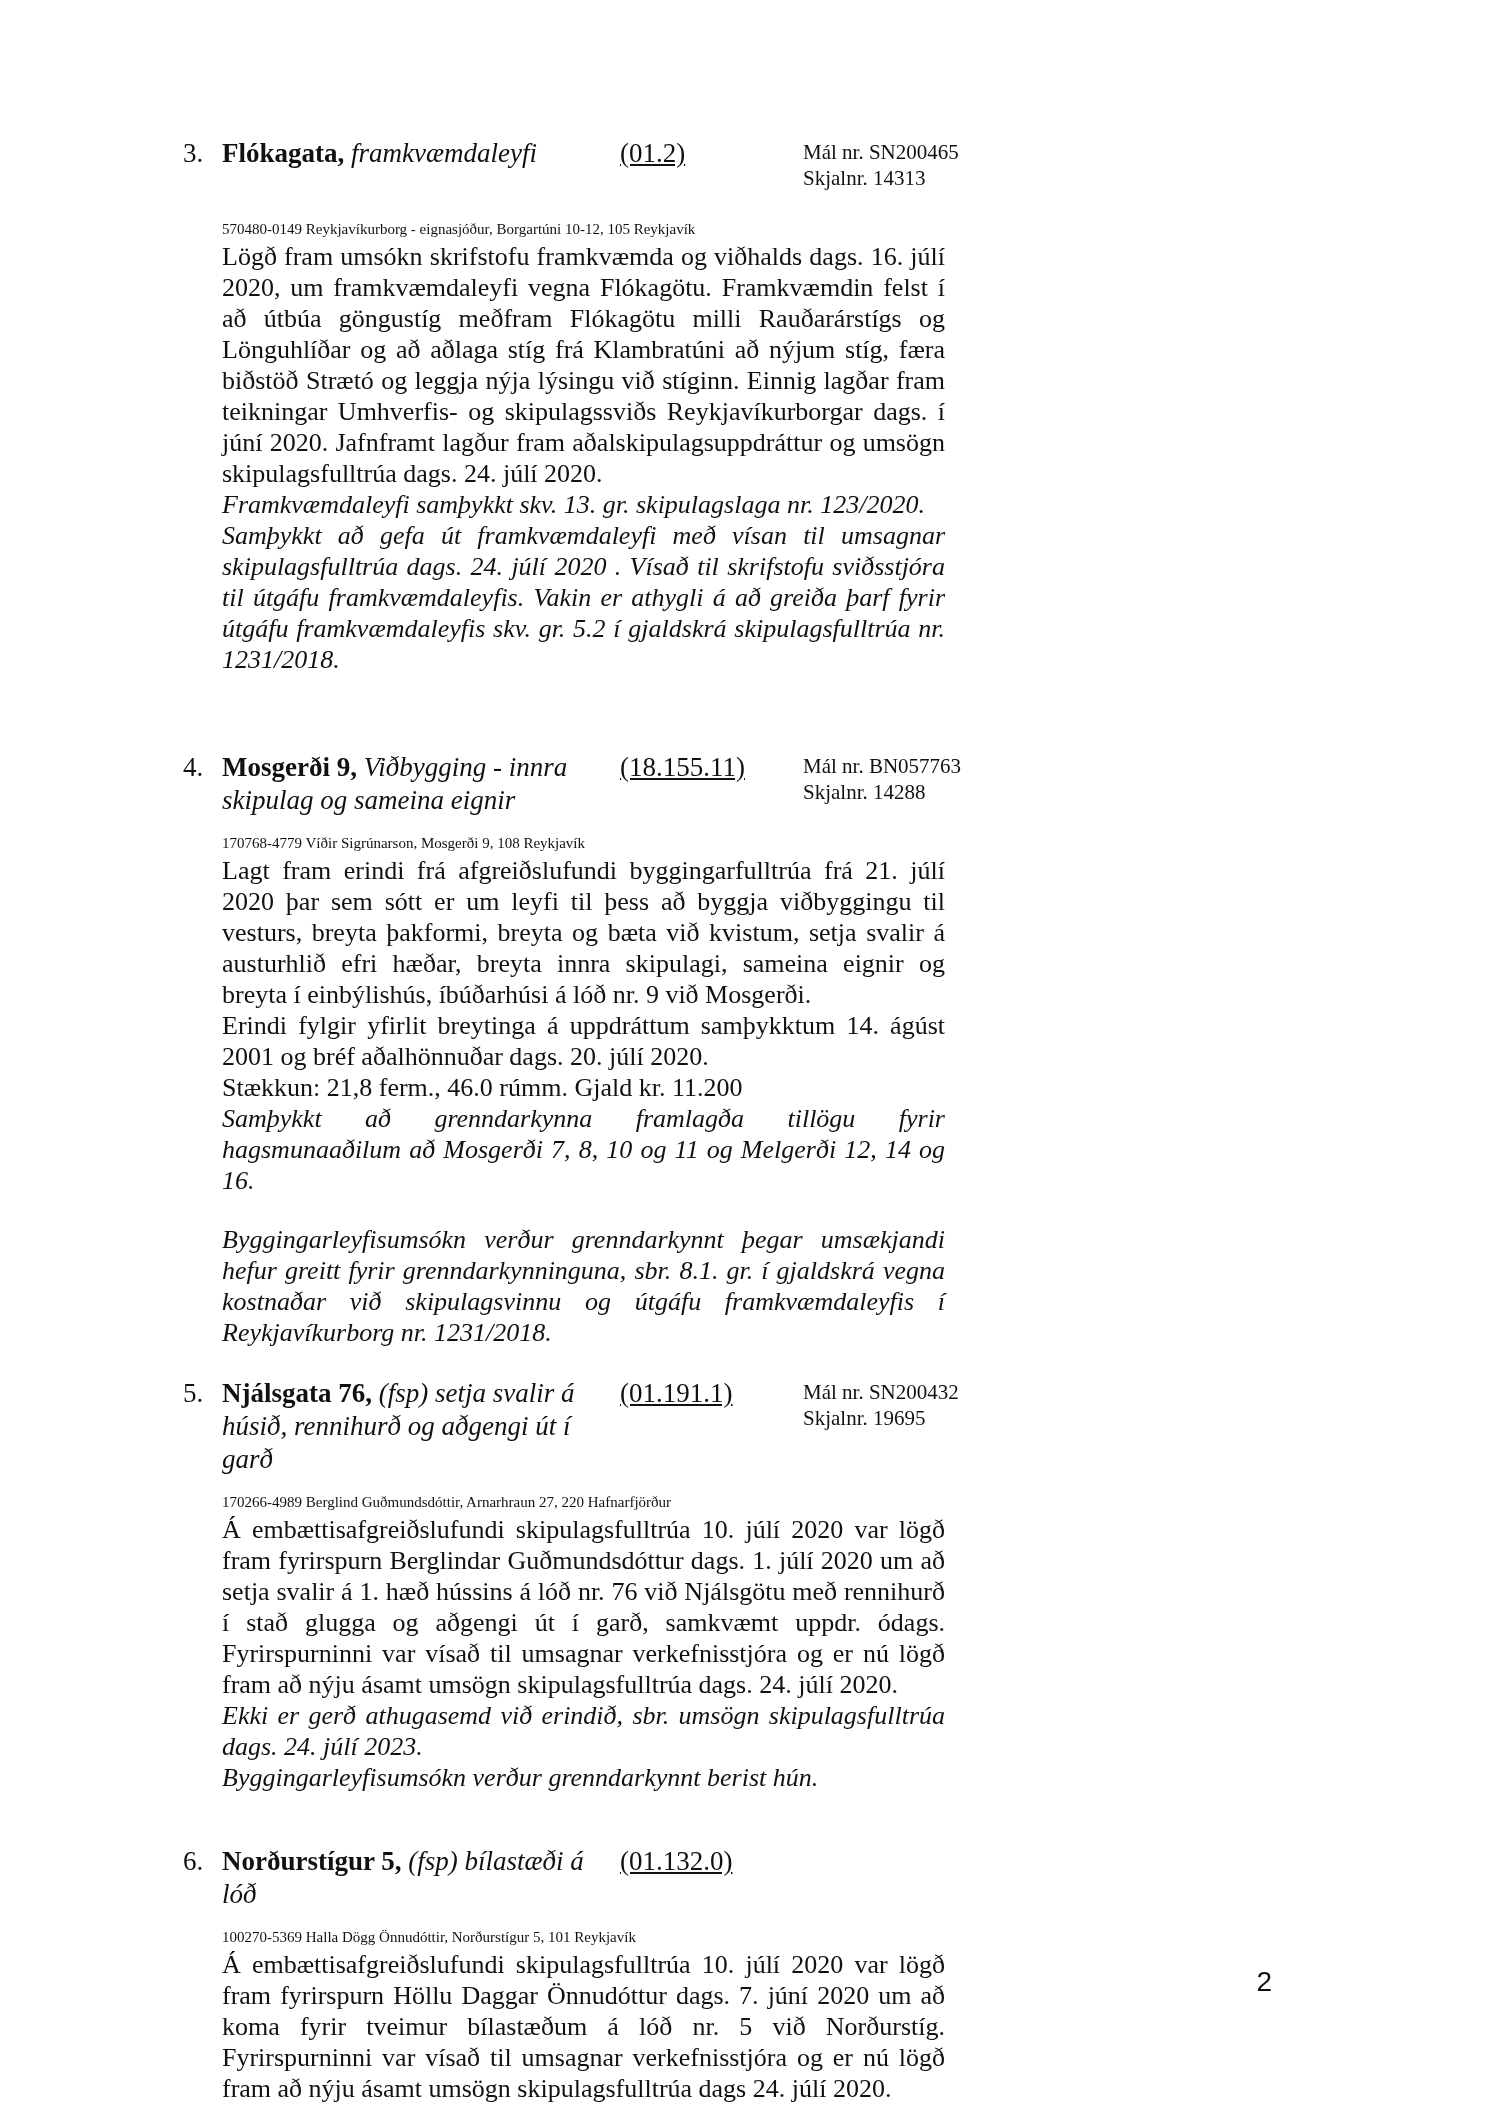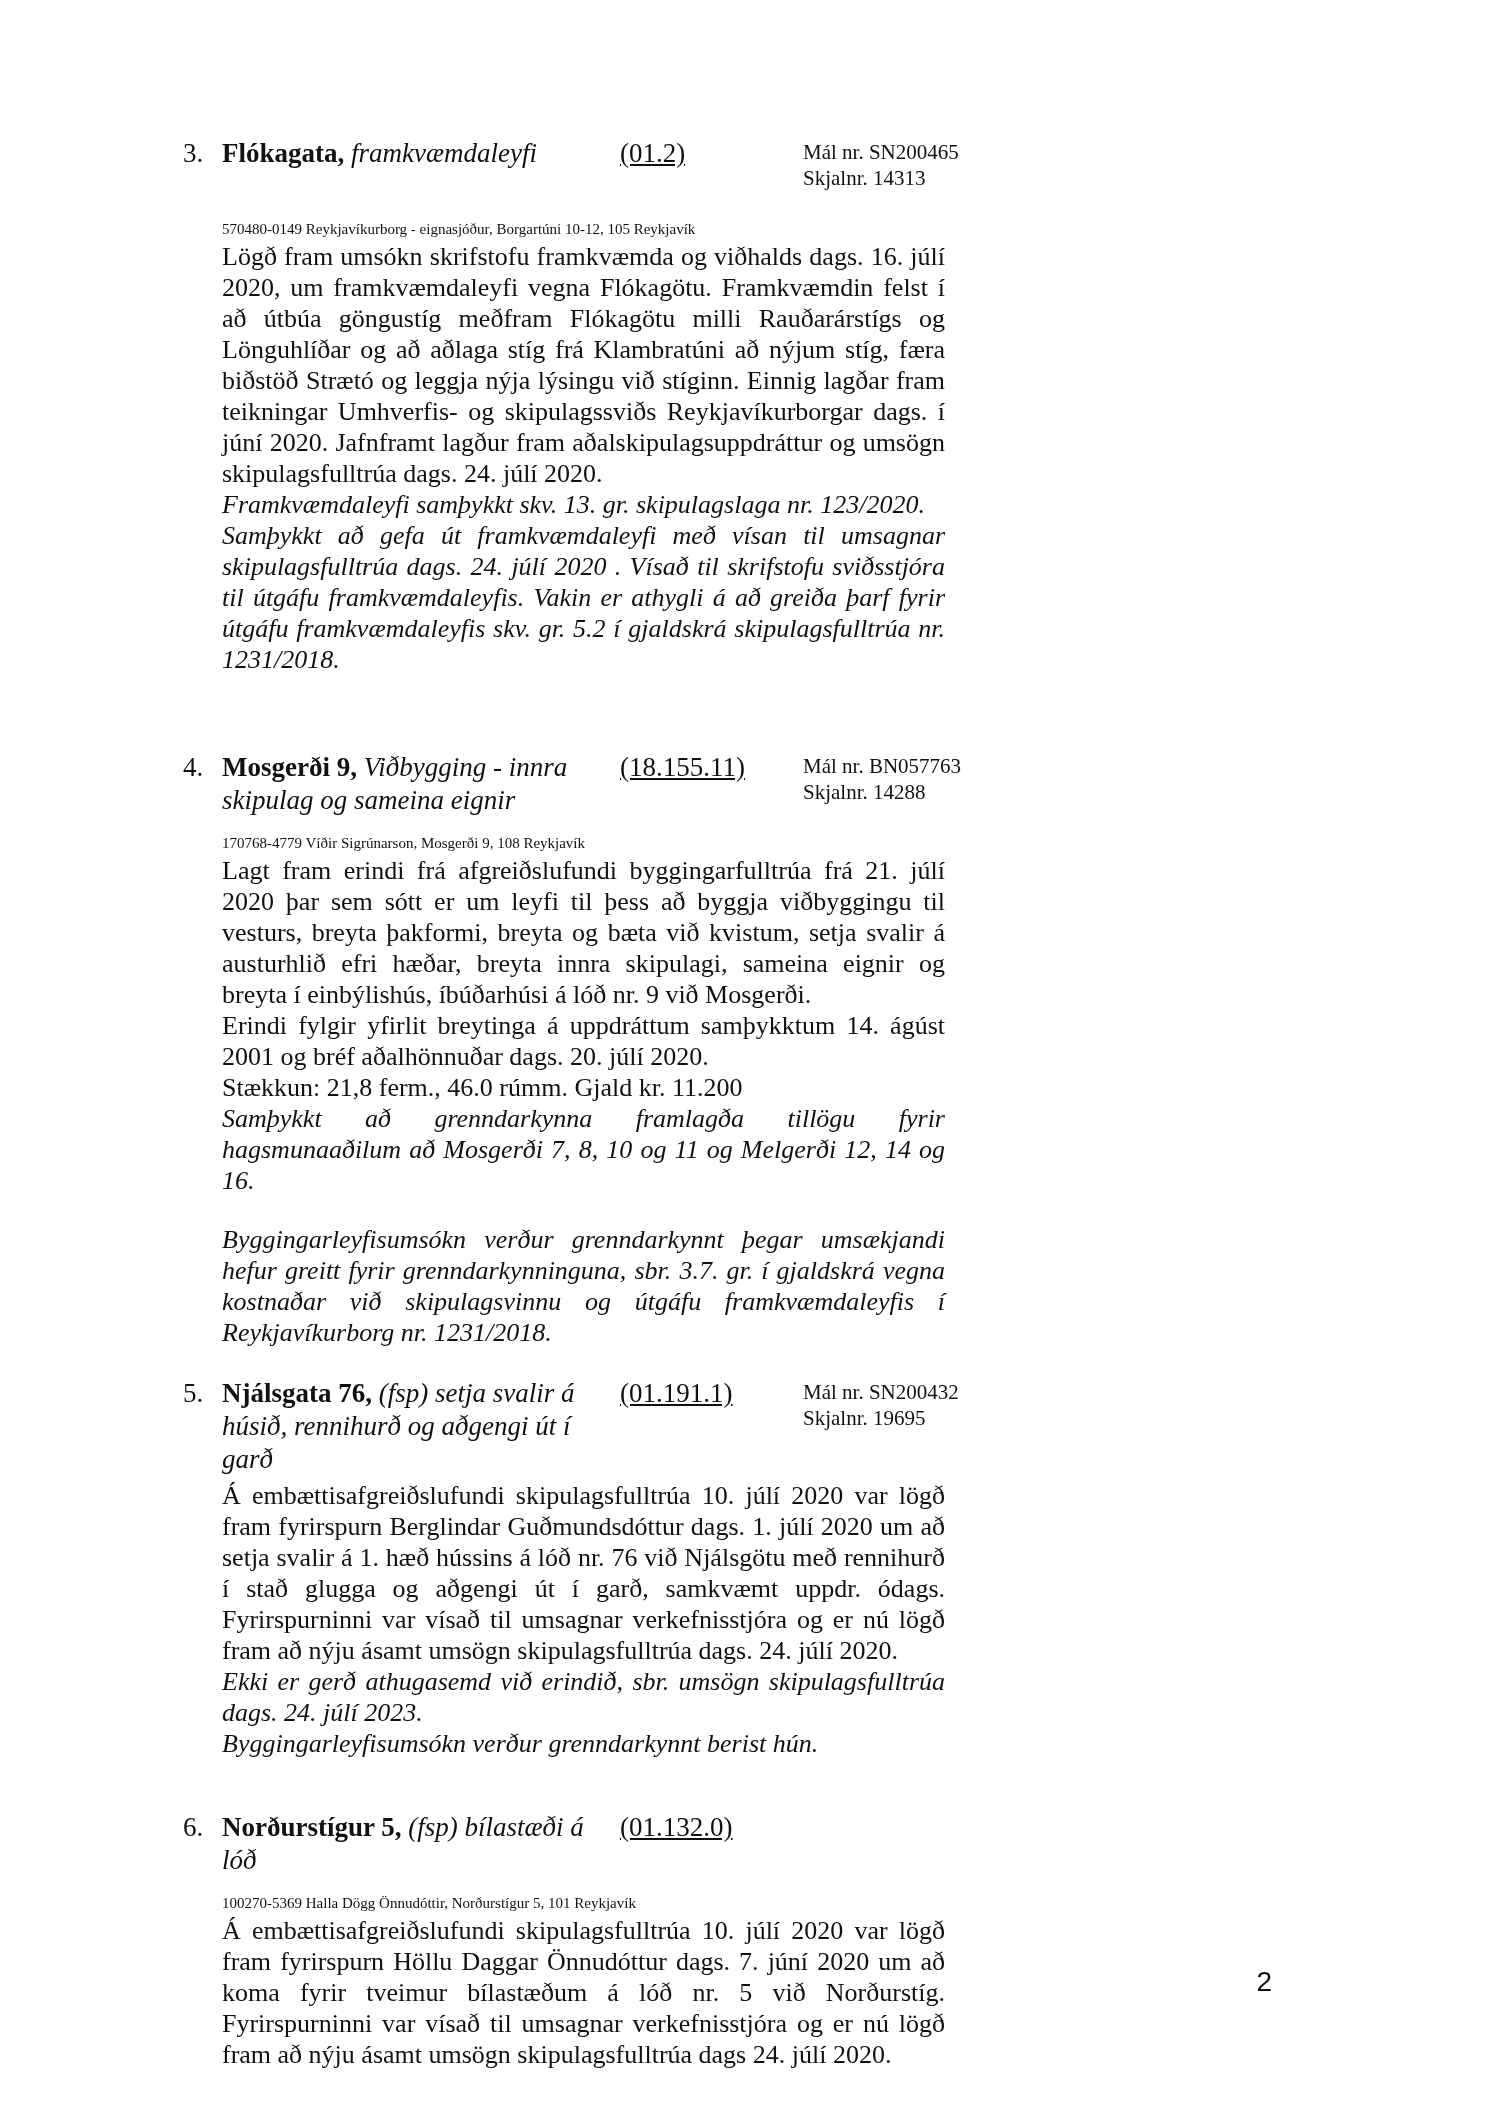--- a/index.html
+++ b/index.html
@@ -105,38 +105,39 @@
         <div>Skjalnr. 14288</div>
       </div>
     </div>
     <div class="item-body">
       <div class="registrant">170768-4779 Víðir Sigrúnarson, Mosgerði 9, 108 Reykjavík</div>
     <div class="para normal">Lagt fram erindi frá afgreiðslufundi byggingarfulltrúa frá 21. júlí 2020 þar sem sótt er um leyfi til þess að byggja viðbyggingu til vesturs, breyta þakformi, breyta og bæta við kvistum, setja svalir á austurhlið efri hæðar, breyta innra skipulagi, sameina eignir og breyta í einbýlishús, íbúðarhúsi á lóð nr. 9 við Mosgerði.</div>
           <div class="para normal">Erindi fylgir yfirlit breytinga á uppdráttum samþykktum 14. ágúst 2001 og bréf aðalhönnuðar dags. 20. júlí 2020.</div>
           <div class="para normal">Stækkun: 21,8 ferm., 46.0 rúmm. Gjald kr. 11.200</div>
           <div class="para italic">Samþykkt að grenndarkynna framlagða tillögu fyrir hagsmunaaðilum að Mosgerði 7, 8, 10 og 11 og Melgerði 12, 14 og 16.</div>
           <div class="para gap"></div>
-          <div class="para italic">Byggingarleyfisumsókn verður grenndarkynnt þegar umsækjandi hefur greitt fyrir grenndarkynninguna, sbr. 3.7. gr. í gjaldskrá vegna kostnaðar við skipulagsvinnu og útgáfu framkvæmdaleyfis í Reykjavíkurborg nr. 1231/2018.</div>
+          <div class="para italic">Byggingarleyfisumsókn verður grenndarkynnt þegar umsækjandi hefur greitt fyrir grenndarkynninguna, sbr. 8.1. gr. í gjaldskrá vegna kostnaðar við skipulagsvinnu og útgáfu framkvæmdaleyfis í Reykjavíkurborg nr. 1231/2018.</div>
         </div>
   </section>
 
   <section class="item">
     <div class="item-head">
       <div class="item-num">5.</div>
       <div class="item-title">
         <span class="addr">Njálsgata 76,</span>
         <span class="subj">(fsp) setja svalir á húsið, rennihurð og aðgengi út í garð</span>
       </div>
       <div class="item-code">(01.191.1)</div>
       <div class="item-refs">
         <div>Mál nr. SN200432</div>
         <div>Skjalnr. 19695</div>
       </div>
     </div>
     <div class="item-body">
+      <div class="registrant">170266-4989 Berglind Guðmundsdóttir, Arnarhraun 27, 220 Hafnarfjörður</div>
     <div class="para normal">Á embættisafgreiðslufundi skipulagsfulltrúa 10. júlí 2020 var lögð fram fyrirspurn Berglindar Guðmundsdóttur dags. 1. júlí 2020 um að setja svalir á 1. hæð hússins á lóð nr. 76 við Njálsgötu með rennihurð í stað glugga og aðgengi út í garð, samkvæmt uppdr. ódags. Fyrirspurninni var vísað til umsagnar verkefnisstjóra og er nú lögð fram að nýju ásamt umsögn skipulagsfulltrúa dags. 24. júlí 2020.</div>
           <div class="para italic">Ekki er gerð athugasemd við erindið, sbr. umsögn skipulagsfulltrúa dags. 24. júlí 2023.</div>
           <div class="para italic">Byggingarleyfisumsókn verður grenndarkynnt berist hún.</div>
         </div>
   </section>
 
   <section class="item">
     <div class="item-head">
       <div class="item-num">6.</div>
       <div class="item-title">

